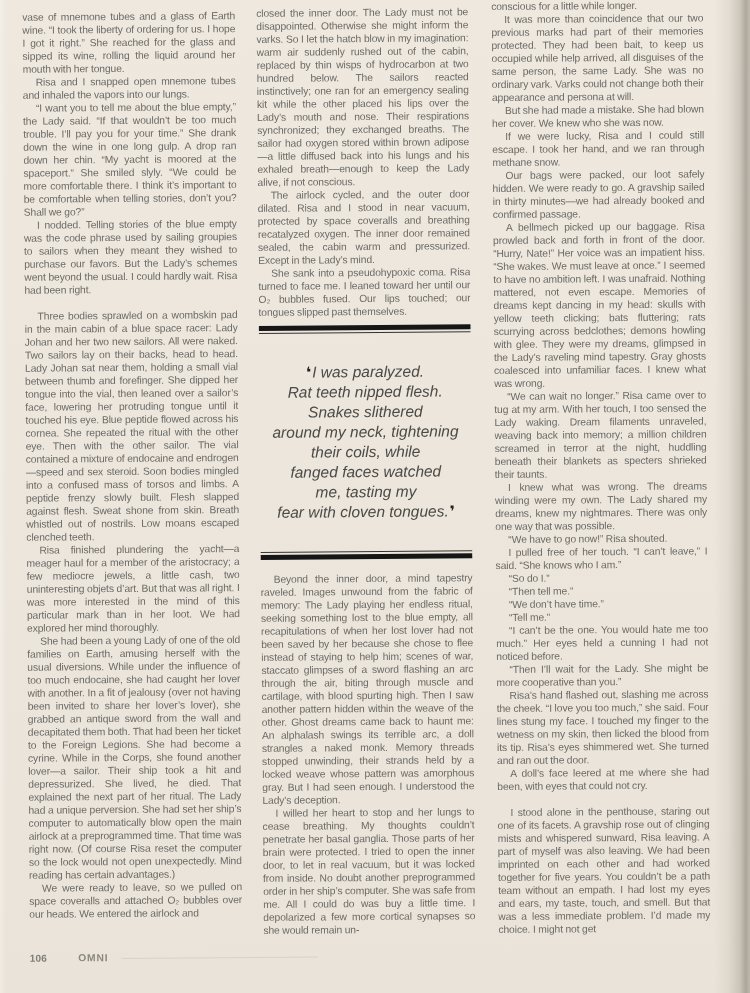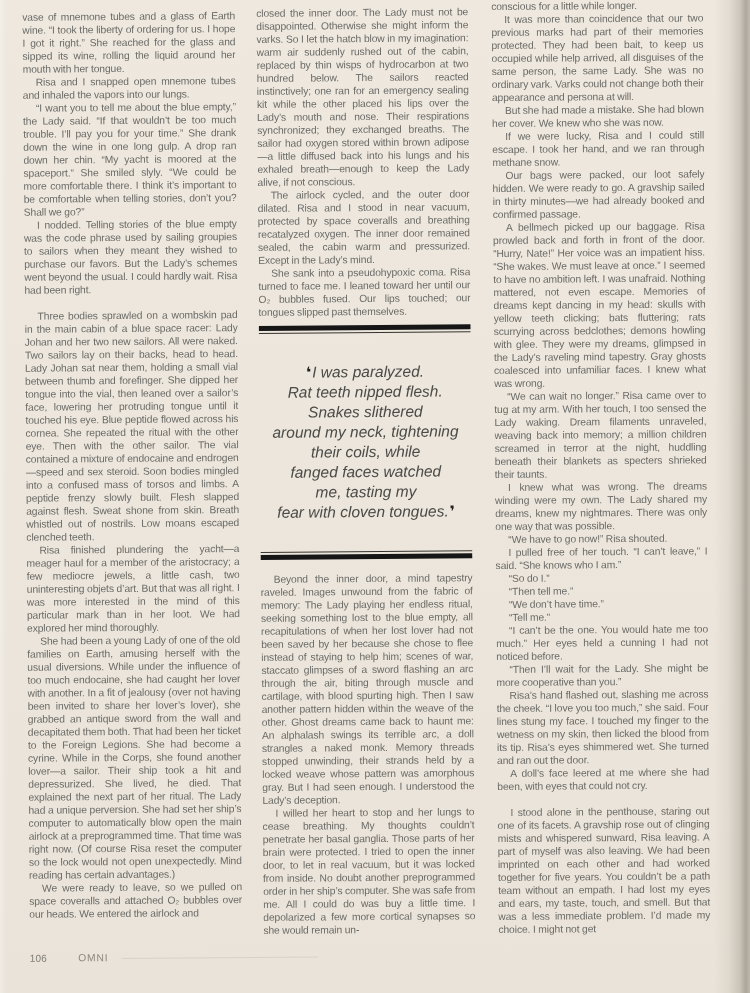--- a/index.html
+++ b/index.html
@@ -52,22 +52,22 @@
     font-size:15px; color:#23221f;
   }
   .q-open  { margin-right:1px; }
   .q-close { margin-left:1px; }
 
   .footer {
     position:absolute; left:40px; top:964px;
     color:#7e7c76; font-size:10px; letter-spacing:0.3px;
     white-space:nowrap;
   }
-  .footer .pageno { display:inline-block; }
-  .footer .mag { display:inline-block; margin-left:31px; color:#8a8881; font-size:10.3px; letter-spacing:0.8px; }
+  .footer .pageno { display:inline-block;font-weight:bold; }
+  .footer .mag { display:inline-block; margin-left:31px; color:#8a8881; font-size:10.3px; letter-spacing:0.8px;font-weight:bold; }
   .footer-rule {
     position:absolute; left:132px; top:970px;
     width:196px; height:1px; background:#d8d1c5;
   }
 
   
   .edge-shadow {
     position:absolute; right:0; top:0; width:36px; height:993px; pointer-events:none;
     background:linear-gradient(to right,
       rgba(150,140,124,0) 0%,

